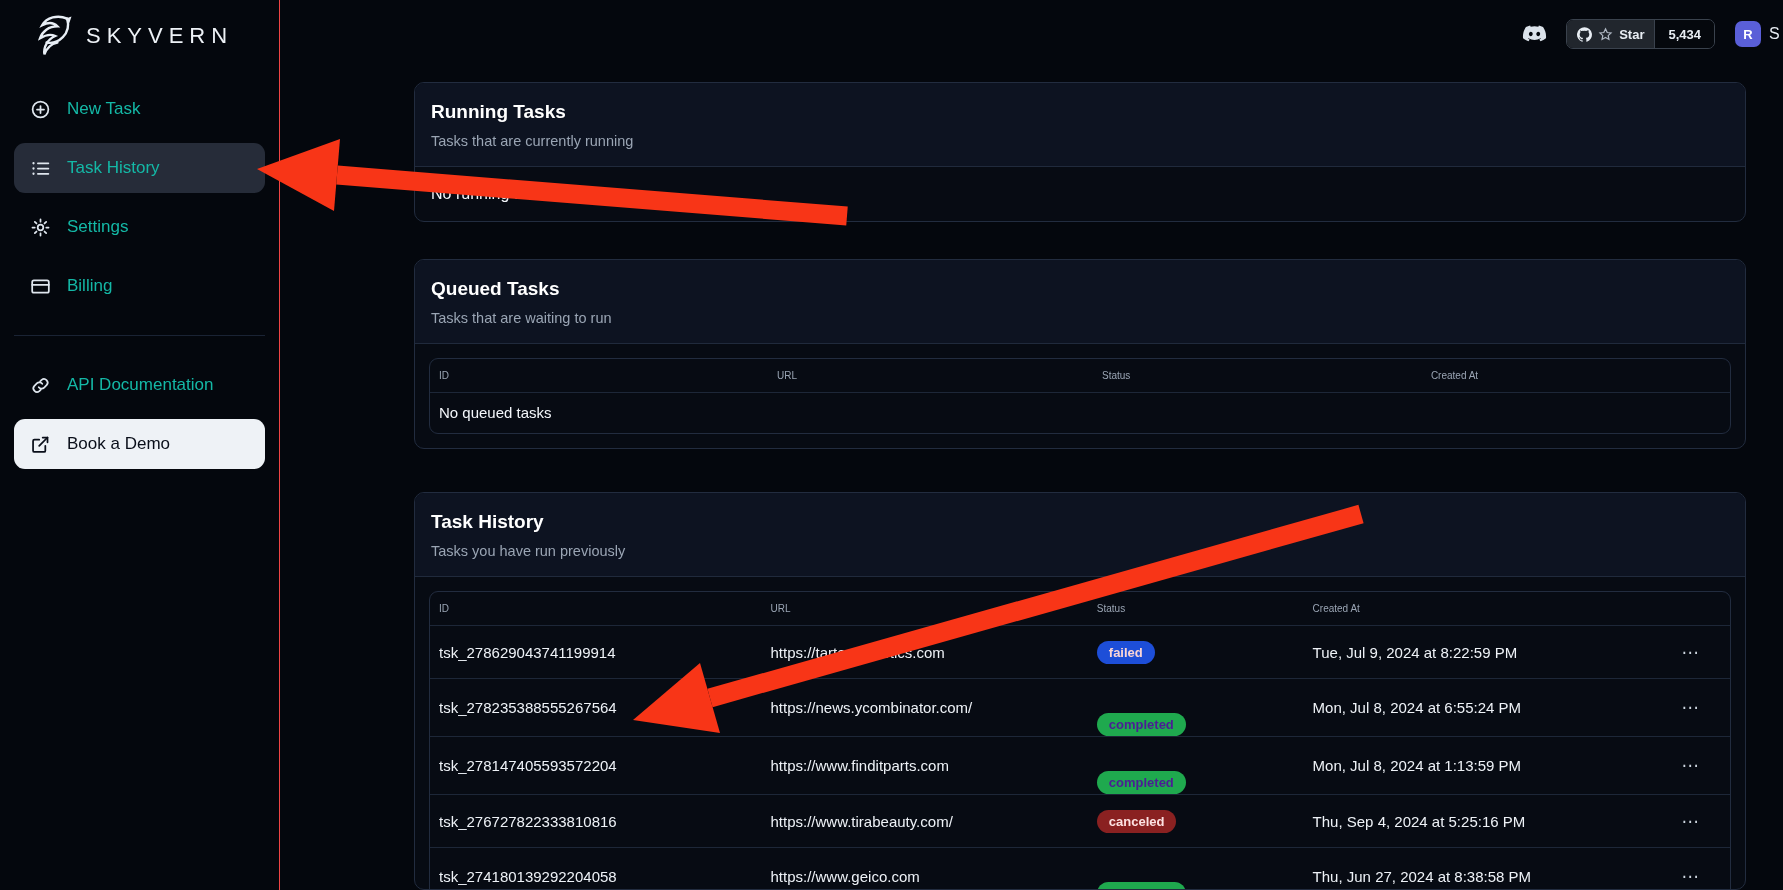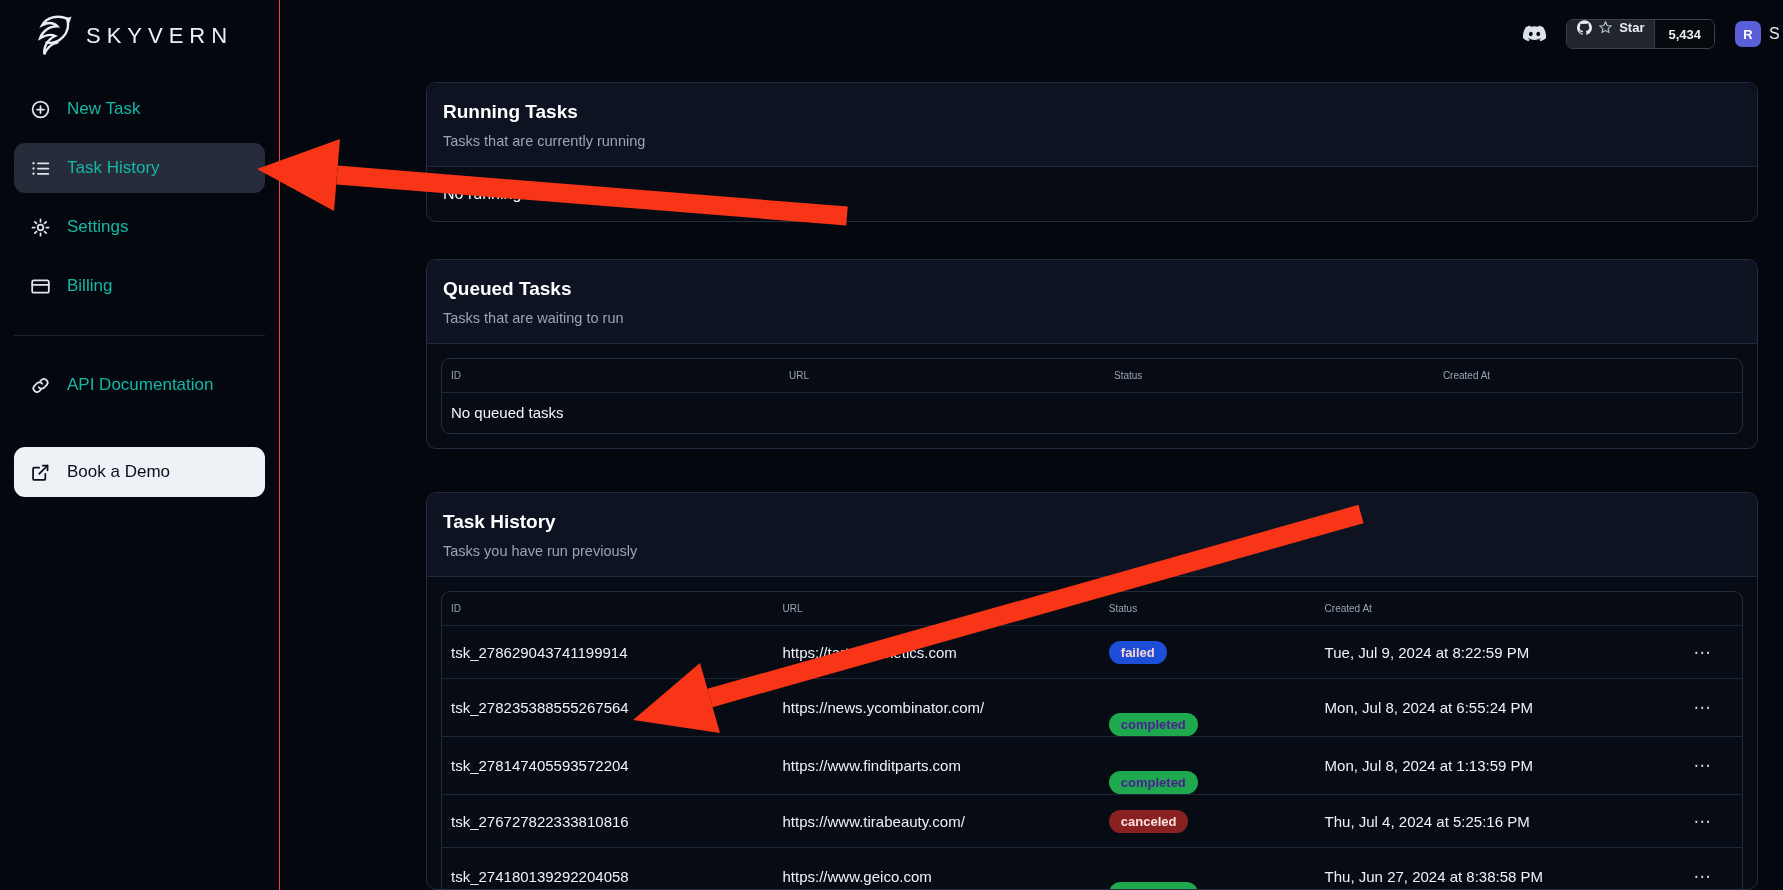--- a/index.html
+++ b/index.html
@@ -19,45 +19,45 @@
   .logo svg { width:52px; height:52px; }
   .logo-text { font-size:22px; letter-spacing:6px; color:#eef2f7; font-weight:500; }
   .nav { margin-top:22px; padding:0 14px; display:flex; flex-direction:column; gap:9px; }
   .nav-item {
     display:flex; align-items:center; gap:16px; height:50px; padding:0 16px;
     border-radius:11px; font-size:17px; color:#14b8a6; cursor:pointer;
   }
   .nav-item.active { background:#262c39; }
   .nav-item svg { width:21px; height:21px; stroke:#dfe6ee; fill:none; stroke-width:2; stroke-linecap:round; stroke-linejoin:round; }
   .nav-sep { border-top:1px solid #1a2334; margin:15px 0; }
-  .nav-item.demo { background:#eef2f6; color:#0a0f1a;margin-top:28px; }
+  .nav-item.demo { background:#eef2f6; color:#0a0f1a; }
   .nav-item.demo svg { stroke:#0a0f1a; }
 
   
   .topbar {
     position:absolute; left:280px; right:0; top:0; height:68px;
     display:flex; align-items:center; justify-content:flex-end;
   }
   .discord { width:27px; height:27px; margin-right:18px; cursor:pointer; }
   .gh {
     display:flex; height:30px; border:1px solid #3a424d; border-radius:7px;
     overflow:hidden; font-size:13px; font-weight:700; color:#e8edf3; cursor:pointer;
   }
-  .gh-left { display:flex; gap:6px; padding:0 10px; background:#21262d; }
+  .gh-left { display:flex; align-items:center; gap:6px; padding:0 10px; background:#21262d; }
   .gh-left svg { width:15px; height:15px; }
   .gh-count { display:flex; align-items:center; padding:0 13px; background:#05080d; border-left:1px solid #3a424d; }
   .avatar {
     width:26px; height:26px; margin-left:20px; border-radius:7px; background:#5a5fd8;
     display:flex; align-items:center; justify-content:center;
     color:#fff; font-size:13px; font-weight:700; cursor:pointer;
   }
   .user-label { margin-left:8px; margin-right:0; font-size:16px; color:#e8edf3; width:14px; overflow:hidden; white-space:nowrap; }
 
   
-  .main { position:absolute; left:426px; top:0; width:1332px; height:750px; }
+  .main { position:absolute; left:414px; top:0; width:1332px; height:750px; }
   .card {
     position:absolute; left:0; width:1332px;
     background:#070b13; border:1px solid #222c3f; border-radius:10px; overflow:hidden;
   }
   #card-running { top:82px; }
   #card-queued  { top:259px; }
   #card-history { top:492px; height:398px; }
   .card-header { background:#0d1321; border-bottom:1px solid #202a3c; padding:18px 16px 17px; }
   .card-title  { font-size:19px; font-weight:700; color:#ffffff; }
   .card-sub    { font-size:14.5px; color:#9aa5b4; margin-top:10px; }
@@ -256,21 +256,21 @@
               <td>tsk_278147405593572204</td>
               <td>https://www.finditparts.com</td>
               <td><span class="badge" data-status="completed">completed</span></td>
               <td>Mon, Jul 8, 2024 at 1:13:59 PM</td>
               <td class="menu-cell"><button class="row-menu">⋯</button></td>
             </tr>
             <tr>
               <td>tsk_276727822333810816</td>
               <td>https://www.tirabeauty.com/</td>
               <td><span class="badge" data-status="canceled">canceled</span></td>
-              <td>Thu, Jul 4, 2024 at 5:25:16 PM</td>
+              <td>Thu, Sep 4, 2024 at 5:25:16 PM</td>
               <td class="menu-cell"><button class="row-menu">⋯</button></td>
             </tr>
             <tr>
               <td>tsk_274180139292204058</td>
               <td>https://www.geico.com</td>
               <td><span class="badge" data-status="completed">completed</span></td>
               <td>Thu, Jun 27, 2024 at 8:38:58 PM</td>
               <td class="menu-cell"><button class="row-menu">⋯</button></td>
             </tr>
           </tbody>

